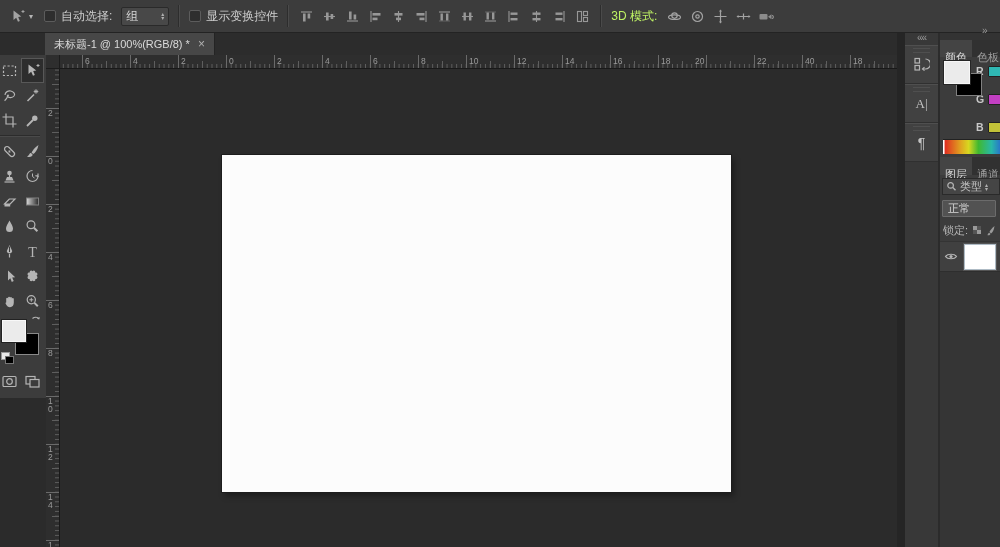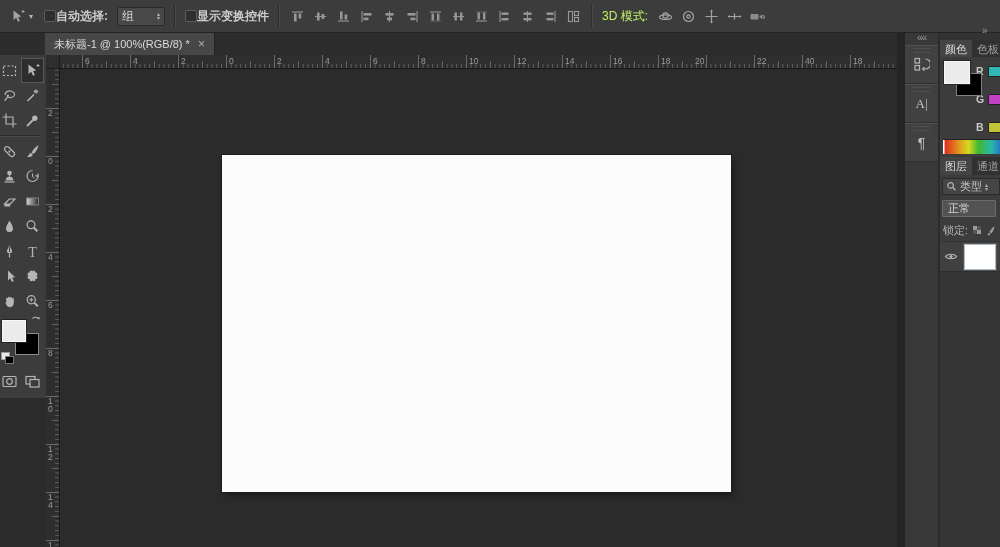--- a/index.html
+++ b/index.html
@@ -5,21 +5,21 @@
   html,body{margin:0;padding:0;background:#1e1e1e;}
   #app{position:relative;width:1000px;height:547px;background:#2b2b2b;overflow:hidden;
        font-family:"Liberation Sans","DejaVu Sans",sans-serif;color:#c8c8c8;-webkit-font-smoothing:antialiased;}
   svg{display:block}
 
   
   .options-bar{position:absolute;left:0;top:0;width:1000px;height:33px;background:#3c3c3c;
     border-bottom:1px solid #232323;display:flex;align-items:center;gap:9px;padding:0 7px;box-sizing:border-box;font-size:12px;}
   .tool-preset{display:flex;align-items:center;gap:3px;padding:1px 2px;}
   .caret{font-size:8px;color:#b5b5b5;}
-  .chk{display:flex;align-items:center;font-weight:bold;}
+  .chk{display:flex;align-items:center;gap:5px;}
   .chkbox{width:12px;height:12px;background:#2e2e2e;border:1px solid #5c5c5c;border-radius:2px;box-sizing:border-box;}
   .opt-label{color:#cccccc;}
   .dd{display:flex;align-items:center;justify-content:space-between;width:48px;height:19px;background:#484848;
       border:1px solid #2a2a2a;border-radius:2px;padding:0 4px;box-sizing:border-box;color:#d5d5d5;}
   .ud{display:flex;flex-direction:column;font-size:6px;line-height:4px;color:#b0b0b0;}
   .sep{width:1px;height:22px;background:#2d2d2d;border-right:1px solid #4a4a4a;}
   .align-group{display:flex;align-items:center;gap:6px;}
   .ob-icon{width:17px;height:17px;display:flex;align-items:center;justify-content:center;opacity:.85;}
   .label-3d{color:#bef264;white-space:nowrap;}
   .collapse-top{position:absolute;left:982px;top:25px;font-size:10px;color:#9a9a9a;letter-spacing:-1px;}
@@ -74,21 +74,21 @@
   .dock{position:absolute;left:905px;top:33px;width:33px;bottom:0;background:#383838;}
   .dock-collapse{height:12px;text-align:center;font-size:10px;color:#9a9a9a;letter-spacing:-1px;line-height:10px;}
   .dock-btn{height:37px;display:flex;align-items:center;justify-content:center;background:#414141;border-top:1px solid #4f4f4f;border-bottom:1px solid #303030;position:relative;}
   .dock-btn .grip{position:absolute;top:2px;left:8px;right:8px;height:3px;border-top:1px solid #565656;border-bottom:1px solid #565656;opacity:.7;}
   .dock-rest{background:#383838;}
 
   
   .panels{position:absolute;left:940px;top:33px;width:60px;bottom:0;background:#333333;}
   .panel-color{position:absolute;left:0;top:7px;width:60px;height:117px;background:#3c3c3c;}
   .ptabs{height:17px;background:#313131;display:flex;font-size:11px;}
-  .ptab{padding:2px 5px 0 5px;color:#9e9e9e;white-space:nowrap;}
+  .ptab{padding:10px 5px 0 5px;color:#9e9e9e;white-space:nowrap;}
   .ptab.active{background:#444444;color:#d8d8d8;}
   .color-body{position:relative;height:100px;}
   .c-fg{position:absolute;left:4px;top:4px;width:24px;height:21px;background:#ececec;border:1px solid #f7f7f7;outline:1px solid #262626;z-index:2;}
   .c-bg{position:absolute;left:16px;top:16px;width:24px;height:21px;background:#000;border:1px solid #808080;z-index:1;}
   .chan-row{position:absolute;left:36px;height:12px;display:flex;align-items:center;gap:4px;}
   .chan-label{font-size:10.5px;font-weight:bold;color:#c8c8c8;}
   .chan-bar{width:14px;height:9px;border-radius:1px;border:1px solid #222;}
   .spectrum{position:absolute;left:3px;right:0;bottom:3px;height:14px;border-top:1px solid #222;
      background:linear-gradient(90deg,#ffffff 0,#ffffff 1.5%,#e03020 4%,#e0a020 30%,#d8d820 45%,#40b830 62%,#28b8a8 85%,#2878c8 100%);}
 

